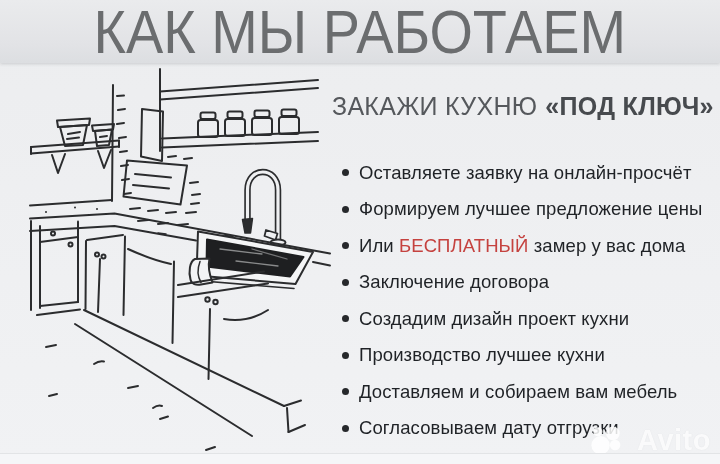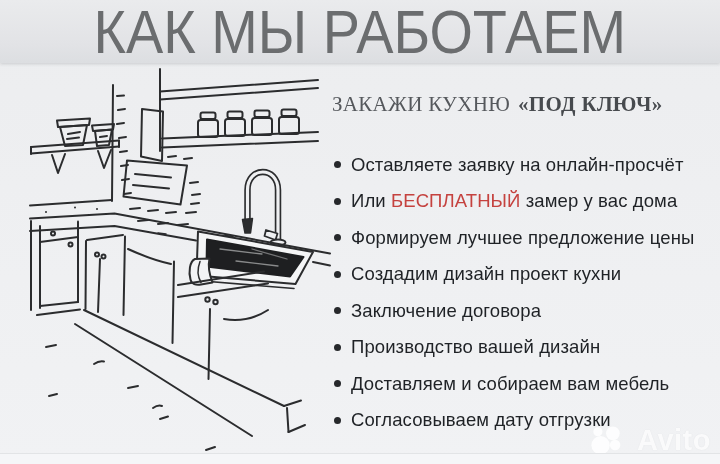--- a/index.html
+++ b/index.html
@@ -19,24 +19,24 @@
     margin:0;font-size:62px;line-height:60px;font-weight:400;color:#6b6d6f;
     letter-spacing:0;transform:scaleX(.9);transform-origin:center;white-space:nowrap;
   }
   
   .illustration{position:absolute;left:0;top:63px;width:332px;height:391px;}
   #kitchen path,#kitchen circle,#kitchen rect,#kitchen ellipse{
     stroke:#2b2c2e;stroke-width:2;fill:none;stroke-linecap:round;stroke-linejoin:round;
   }
   
   .right-col{position:absolute;left:320px;top:0;width:396px;height:100%;}
-  .subtitle{position:absolute;top:92px;left:12px;white-space:nowrap;font-size:21px;letter-spacing:.3px;font-family:Liberation Serif, serif;}
+  .subtitle{position:absolute;top:92px;left:12px;white-space:nowrap;font-size:25px;letter-spacing:.3px;}
   .subtitle .reg{color:#55585c;margin-right:8px;}
   .subtitle .bold{color:#474a4e;font-weight:700;}
-  ul.steps{position:absolute;top:146px;left:6px;right:8px;margin:8px;padding:0;list-style:none;}
+  ul.steps{position:absolute;top:146px;left:6px;right:8px;margin:16px;padding:0;list-style:none;}
   ul.steps li{display:flex;align-items:center;height:21px;margin-bottom:15.5px;
     font-size:18.5px;letter-spacing:.1px;color:#1f2226;white-space:nowrap;}
   .dot{flex:0 0 auto;width:7px;height:7px;border-radius:50%;background:#26282b;margin-right:10px;}
   .hl{color:#c5423f;}
   
   .watermark{position:absolute;right:9px;bottom:7px;display:flex;align-items:center;gap:13px;}
   .watermark .wm-text{font-size:29px;font-weight:700;letter-spacing:.5px;
     color:rgba(255,255,255,.85);text-shadow:0 0 1px rgba(160,165,170,.25);}
   
   .footer-strip{position:absolute;left:0;right:0;bottom:0;height:10px;
@@ -192,37 +192,37 @@
     <div class="subtitle">
       <span class="reg">ЗАКАЖИ КУХНЮ</span><span class="bold">«ПОД КЛЮЧ»</span>
     </div>
     <ul class="steps" id="steps-list">
         <li>
           <span class="dot"></span>
           <span><span>Оставляете заявку на онлайн-просчёт</span></span>
         </li>
         <li>
           <span class="dot"></span>
+          <span><span>Формируем лучшее предложение цены</span></span>
+        </li>
+        <li>
+          <span class="dot"></span>
           <span><span>Или </span><span class="hl">БЕСПЛАТНЫЙ</span><span> замер у вас дома</span></span>
         </li>
         <li>
           <span class="dot"></span>
-          <span><span>Формируем лучшее предложение цены</span></span>
+          <span><span>Заключение договора</span></span>
         </li>
         <li>
           <span class="dot"></span>
           <span><span>Создадим дизайн проект кухни</span></span>
         </li>
         <li>
           <span class="dot"></span>
-          <span><span>Заключение договора</span></span>
-        </li>
-        <li>
-          <span class="dot"></span>
-          <span><span>Производство вашей дизайн</span></span>
+          <span><span>Производство лучшее кухни</span></span>
         </li>
         <li>
           <span class="dot"></span>
           <span><span>Доставляем и собираем вам мебель</span></span>
         </li>
         <li>
           <span class="dot"></span>
           <span><span>Согласовываем дату отгрузки</span></span>
         </li>
       </ul>

